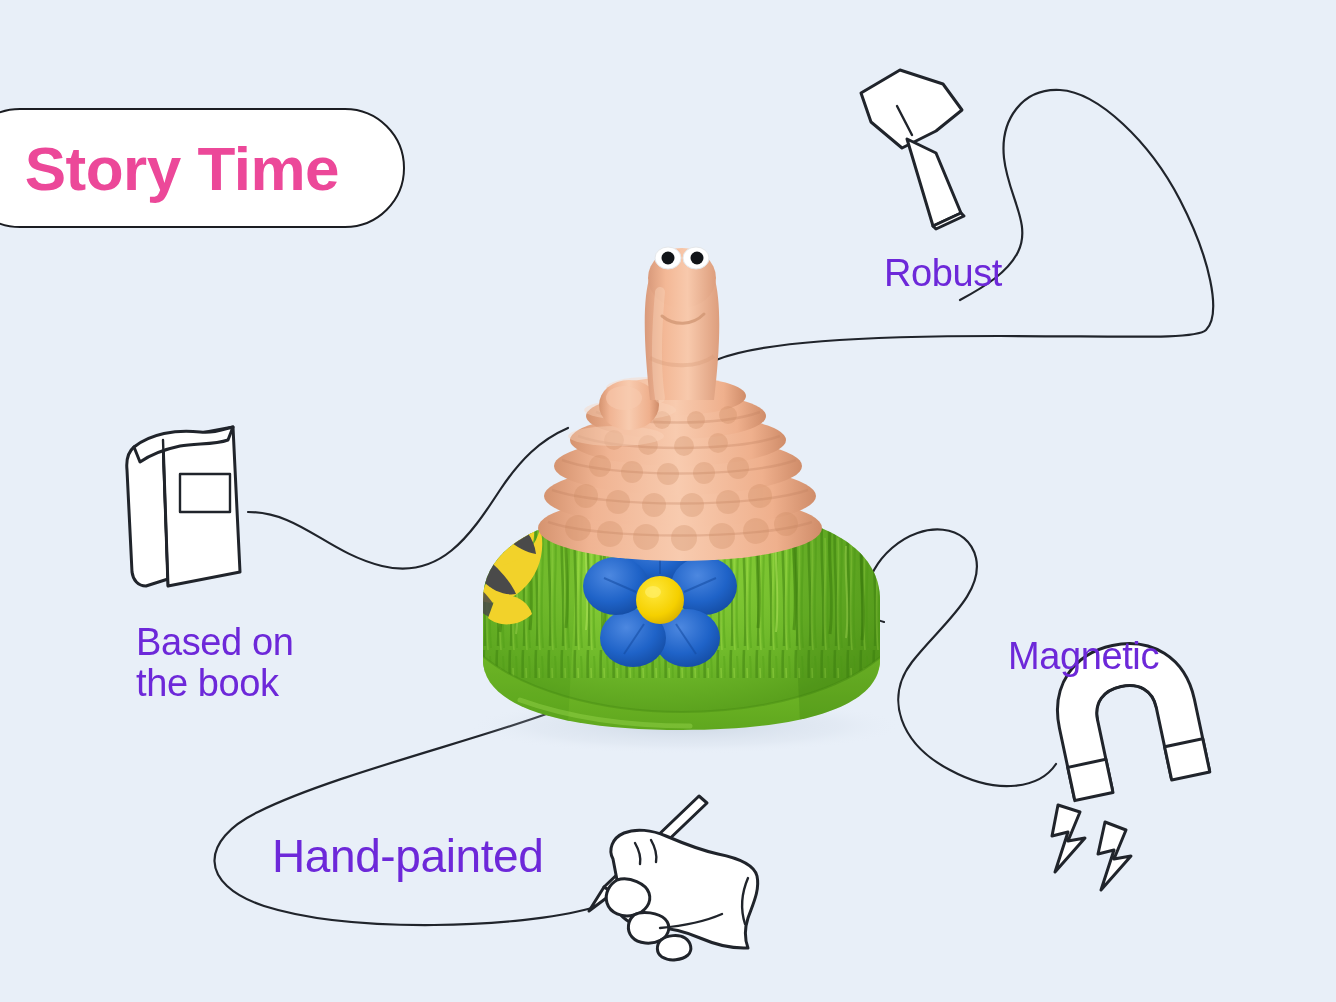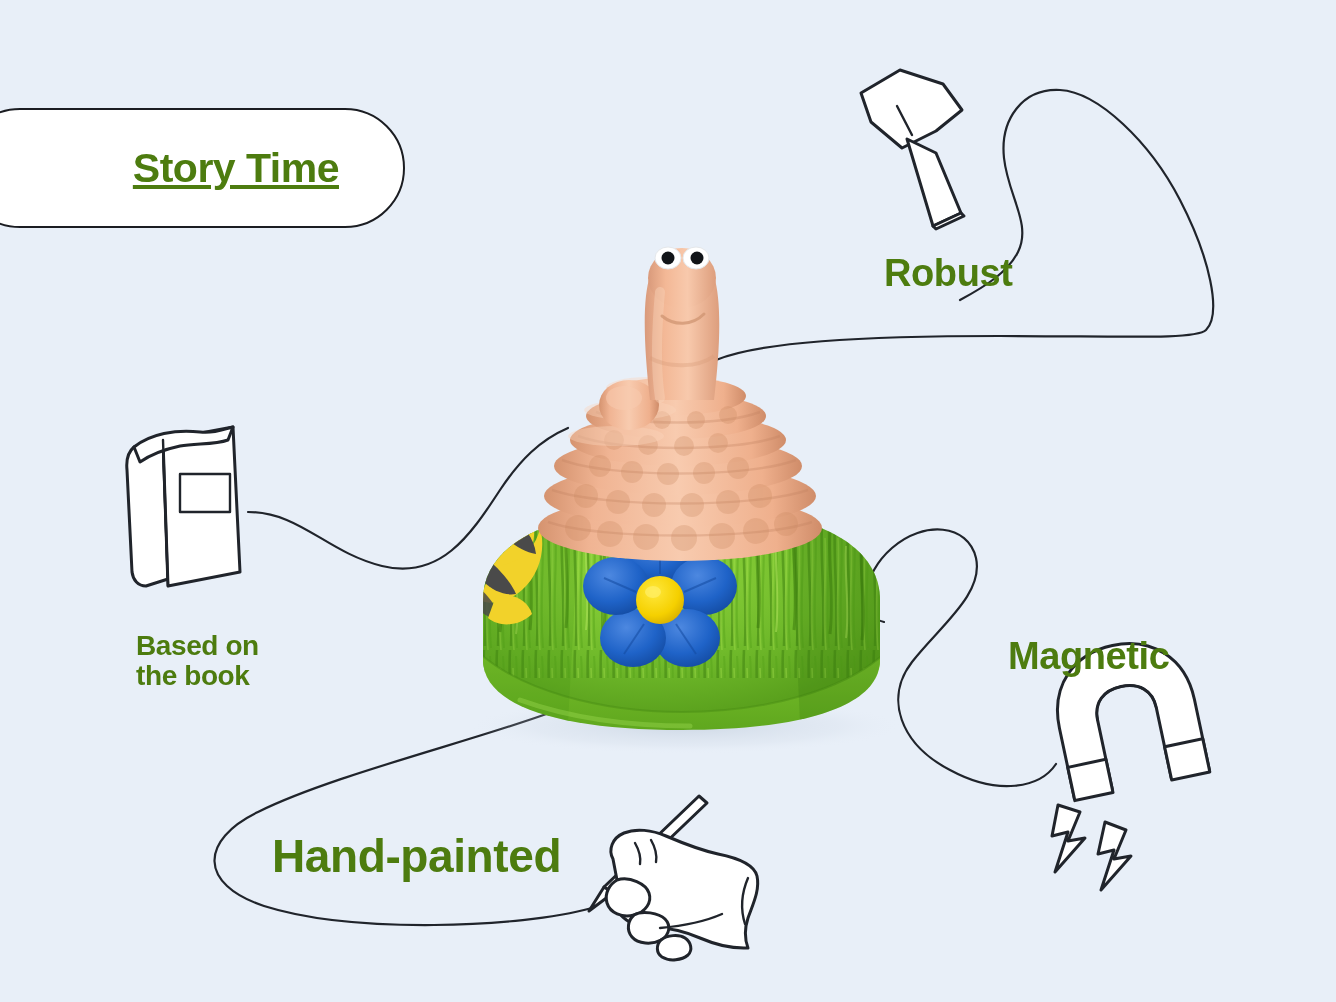--- a/index.html
+++ b/index.html
@@ -27,39 +27,38 @@
     height: 120px;
     background: #ffffff;
     border: 2.5px solid #1b1d22;
     border-radius: 62px;
     display: flex;
     align-items: center;
     justify-content: flex-end;
     padding-right: 64px;
   }
   #badge-label {
-    color: #4d7c0f;
-    font-size: 41px;
+    color: #ec4899;
+    font-size: 62px;
     font-weight: bold;
     letter-spacing: -0.5px;
     white-space: nowrap;
-    text-decoration: underline;
   }
 
   
   .feature-label {
     position: absolute;
-    color: #4d7c0f;
-    font-weight: bold;
+    color: #6d28d9;
+    font-weight: normal;
     letter-spacing: -0.4px;
     line-height: 1.08;
     white-space: pre-line;
   }
   #label-robust   { left: 884px;  top: 253px; font-size: 38px; }
-  #label-based    { left: 136px;  top: 622px; font-size: 28px; margin-top: 9px; }
+  #label-based    { left: 136px;  top: 622px; font-size: 38px; }
   #label-magnetic { left: 1008px; top: 636px; font-size: 38px; }
   #label-hand     { left: 272px;  top: 832px; font-size: 46px; }
 
   
   .layer {
     position: absolute;
     left: 0; top: 0;
     width: 1336px; height: 1002px;
     pointer-events: none;
   }

